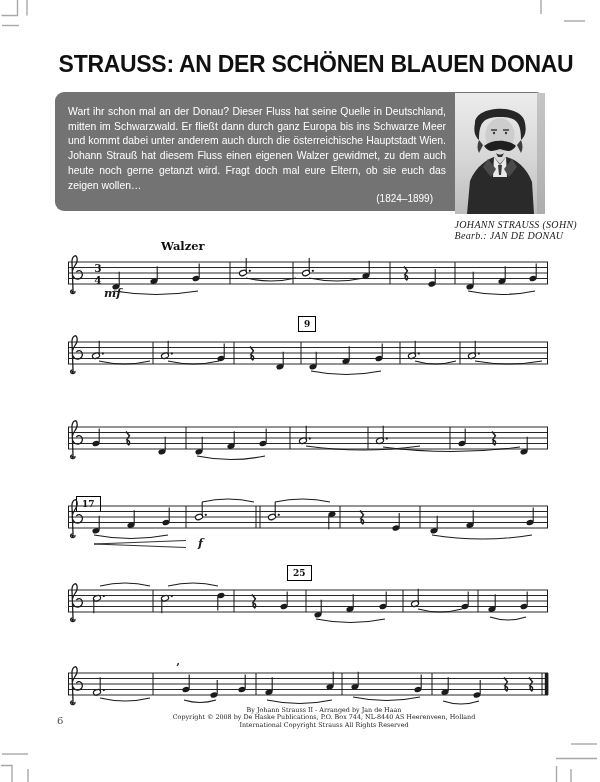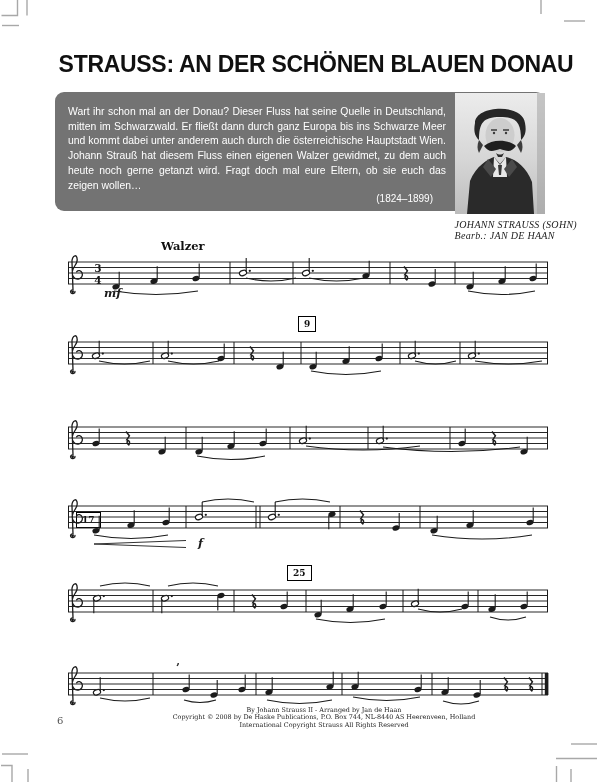--- a/index.html
+++ b/index.html
@@ -12,21 +12,21 @@
   #info-text{position:absolute;left:13px;top:13px;width:378px;color:#ffffff;
              font-size:10.4px;line-height:14.7px;text-align:justify;}
   #info-years{position:absolute;right:112px;bottom:7px;color:#ffffff;font-size:10px;}
   #portrait{left:455px;top:93px;width:90px;height:121px;}
   #credits{right:55px;top:219px;font-family:"Liberation Serif",serif;
            font-style:italic;font-size:10px;line-height:11px;color:#222;letter-spacing:0.3px;}
   #tempo{left:121px;top:239px;font-family:"DejaVu Serif",serif;font-weight:bold;font-size:11.5px;color:#111;margin-left:40px;}
   .mark{border:1px solid #000;background:#fff;font-family:"DejaVu Serif",serif;font-weight:bold;
         font-size:9px;color:#111;padding:2px 5px;line-height:10px;}
   .mark-9{left:298px;top:316px;}
-  .mark-17{left:76px;top:512px;}
+  .mark-17{left:76px;top:496px;}
   .mark-25{left:287px;top:565px;}
   #page-number{left:57px;top:715px;font-family:"DejaVu Serif",serif;font-size:10px;color:#555;}
   #footer{left:16px;right:0;top:707px;text-align:center;font-family:"DejaVu Serif",serif;
           font-size:6.4px;line-height:7.4px;color:#222;}
   svg{display:block;}
 </style>
 </head>
 <body>
 
 <div id="page">
@@ -75,21 +75,21 @@
     <line x1="36" y1="37" x2="42" y2="37" stroke="#444" stroke-width="1.6"></line>
     <line x1="48" y1="37" x2="54" y2="37" stroke="#444" stroke-width="1.6"></line>
     <circle cx="39" cy="40" r="1.2" fill="#3a3a3a"></circle>
     <circle cx="51" cy="40" r="1.2" fill="#3a3a3a"></circle>
     <path d="M29 53 C37 46 53 46 61 53 C56 60 52 58 45 56 C38 58 34 60 29 53 Z" fill="#1f1f1f"></path>
     <path d="M41 60 C44 62 46 62 49 60 L47 64 L43 64 Z" fill="#2e2e2e"></path>
   </svg>
 
   <div id="credits" class="abs">
     <div>JOHANN STRAUSS (SOHN)</div>
-    <div>Bearb.: JAN DE HAAN</div>
+    <div>Bearb.: JAN DE DONAU</div>
   </div>
 
   <div id="tempo" class="abs">Walzer</div>
 
   <div class="mark mark-9 abs">9</div>
   <div class="mark mark-17 abs">17</div>
   <div class="mark mark-25 abs">25</div>
 
   <div id="music-layer">
       <svg width="600" height="84" style="position: absolute; left: 0px; top: 235px;">

